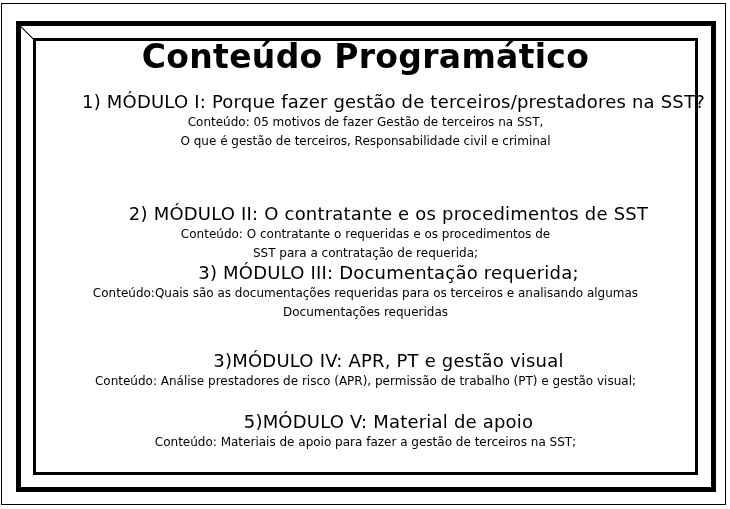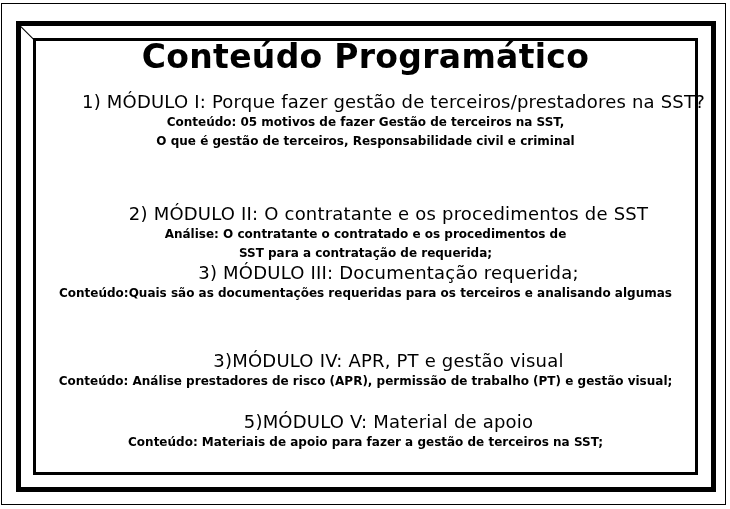--- a/index.html
+++ b/index.html
@@ -81,21 +81,21 @@
   .module-heading {
     font-family: "DejaVu Sans", sans-serif;
     font-size: 18px;
     line-height: 22px;
     white-space: nowrap;
     letter-spacing: 0.2px;
     padding-left: 46px;
   }
   .module-content {
     font-family: "DejaVu Sans", sans-serif;
-    font-weight: bold;
+    font-weight: normal;
     font-size: 12px;
     line-height: 19px;
     white-space: nowrap;
   }
   .m1 { top: 50px; }
   .m2 { top: 136px; margin-top: 26px; }
   .m3 { top: 221px; }
   .m4 { top: 309px; }
   .m5 { top: 370px; }
 </style>
@@ -111,27 +111,28 @@
   <div class="title">Conteúdo Programático</div>
 
   <div class="module m1">
     <div class="module-heading">1) MÓDULO I: Porque fazer gestão de terceiros/prestadores na SST?</div>
     <div class="module-content">Conteúdo: 05 motivos de fazer Gestão de terceiros  na SST,</div>
     <div class="module-content">O que é gestão de terceiros, Responsabilidade civil e criminal</div>
   </div>
 
   <div class="module m2">
     <div class="module-heading">2) MÓDULO II: O contratante  e os procedimentos  de SST</div>
-    <div class="module-content">Análise: O contratante o contratado e os procedimentos de</div>
+    <div class="module-content">Conteúdo: O contratante o requeridas e os procedimentos de</div>
     <div class="module-content">SST para a contratação de requerida;</div>
   </div>
 
   <div class="module m3">
     <div class="module-heading">3) MÓDULO III: Documentação  requerida;</div>
     <div class="module-content">Conteúdo:Quais são as documentações requeridas para os terceiros e analisando algumas</div>
+    <div class="module-content">Documentações requeridas</div>
   </div>
 
   <div class="module m4">
     <div class="module-heading">3)MÓDULO IV: APR, PT e gestão visual</div>
     <div class="module-content">Conteúdo: Análise prestadores  de risco (APR), permissão de trabalho (PT) e gestão visual;</div>
   </div>
 
   <div class="module m5">
     <div class="module-heading">5)MÓDULO V: Material de apoio</div>
     <div class="module-content">Conteúdo: Materiais de apoio para fazer a gestão de terceiros na SST;</div>

